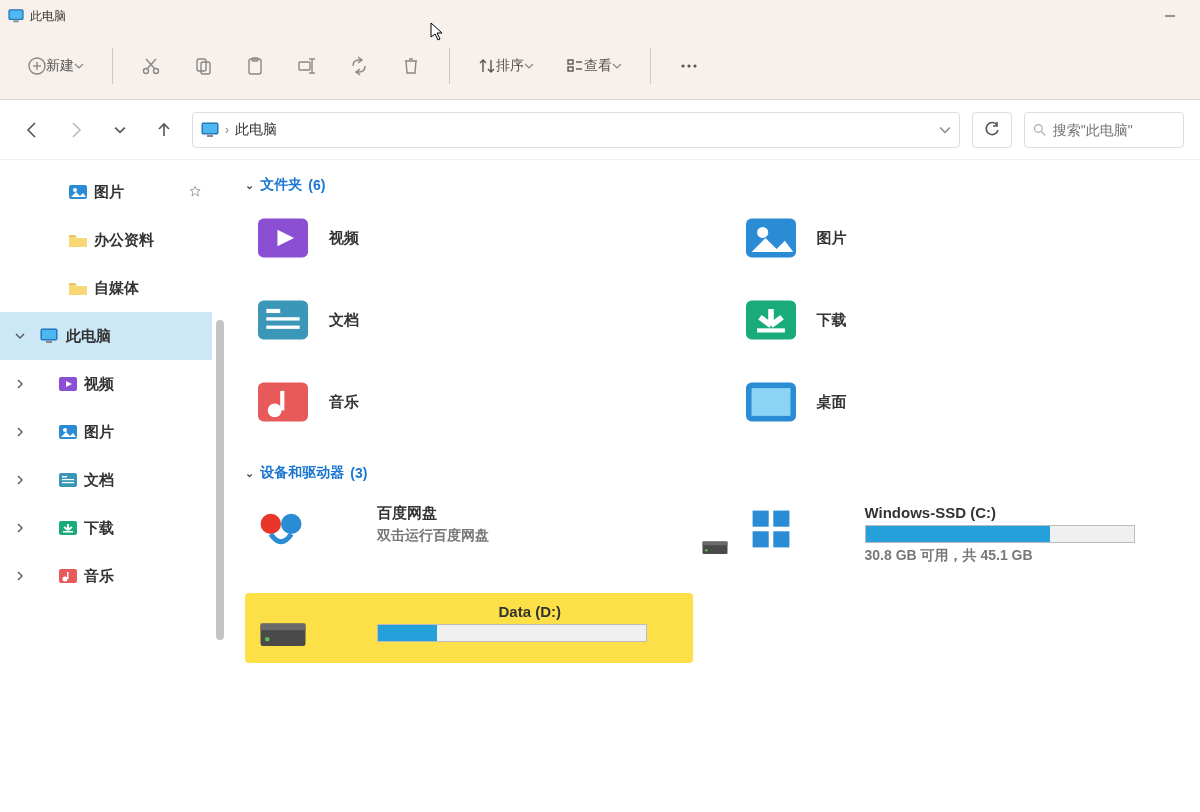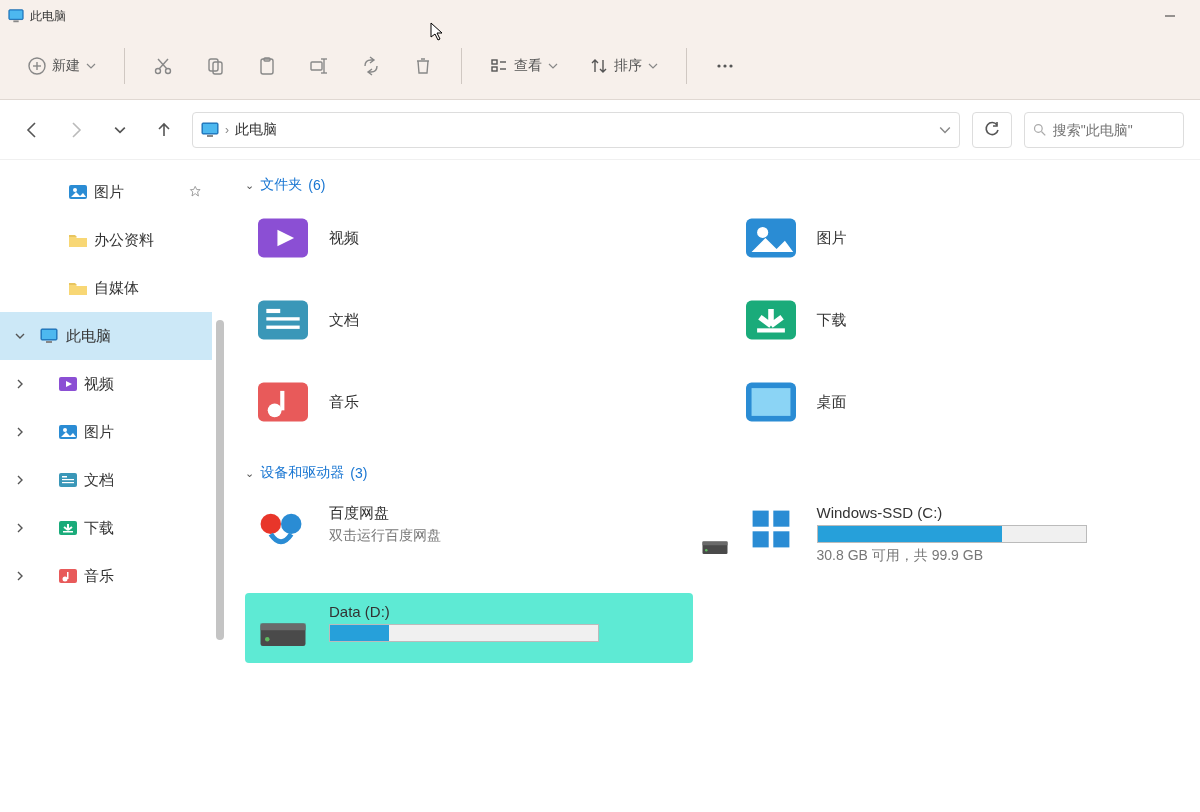--- a/index.html
+++ b/index.html
@@ -6,38 +6,38 @@
 body { font-family: "Microsoft YaHei", "Segoe UI", sans-serif; font-size: 14px; color: #333; background: #fff; width: 1200px; height: 812px; overflow: hidden; }
 
 .titlebar { height: 32px; background: #f7f0eb; display: flex; align-items: center; padding: 0 8px; }
 .titlebar .app-icon { width: 16px; height: 16px; margin-right: 6px; }
 .titlebar .title { font-size: 12px; color: #333; }
 .titlebar .spacer { flex: 1; }
 .titlebar .win-btn { width: 44px; height: 32px; display: flex; align-items: center; justify-content: center; color: #333; }
 
 .toolbar { height: 68px; background: #f7f0eb; border-bottom: 1px solid #e0d8d2; display: flex; align-items: center; padding: 0 16px; gap: 8px; }
 .toolbar .btn { height: 44px; display: flex; align-items: center; justify-content: center; border-radius: 6px; color: #5a5a5a; }
-.toolbar .new-btn { padding: 0 12px; gap: 6px; }
+.toolbar .new-btn { padding: 0 12px; }
 .toolbar .icon-btn { width: 44px; }
 .toolbar .sep { width: 1px; height: 36px; background: #d0c8c2; margin: 0 8px; }
 .toolbar .label { font-size: 14px; color: #555; }
 .toolbar svg { flex-shrink: 0; }
 
 .navbar { height: 60px; display: flex; align-items: center; padding: 0 16px; gap: 12px; border-bottom: 1px solid #f0f0f0; }
 .navbar .nav-btn { width: 32px; height: 32px; display: flex; align-items: center; justify-content: center; color: #555; border-radius: 6px; }
 .navbar .addr-bar { flex: 1; height: 36px; border: 1px solid #ddd; border-radius: 4px; display: flex; align-items: center; padding: 0 8px; gap: 6px; }
 .navbar .addr-icon { width: 18px; height: 18px; }
 .navbar .crumb-sep { color: #888; font-size: 12px; }
 .navbar .crumb { font-size: 14px; color: #333; }
 .navbar .addr-spacer { flex: 1; }
 .navbar .refresh-box { width: 40px; height: 36px; border: 1px solid #ddd; border-radius: 4px; display: flex; align-items: center; justify-content: center; color: #555; }
 .navbar .search-box { width: 160px; height: 36px; border: 1px solid #ddd; border-radius: 4px; display: flex; align-items: center; padding: 0 8px; gap: 6px; color: #888; }
 .navbar .search-box input { border: none; outline: none; font-size: 14px; width: 100%; }
 
-.body { display: flex; height: calc(812px - 32px - 68px - 60px); }
+.body { display: flex; height: calc(812px - 32px - 68px - 60px); font-weight: bold; }
 
 .sidebar-wrap { width: 225px; display: flex; }
 .sidebar { width: 212px; overflow-y: auto; padding-top: 8px; }
 .sidebar .item { height: 48px; display: flex; align-items: center; padding-left: 12px; gap: 6px; font-size: 15px; color: #333; }
 .sidebar .item.selected { background: #cce8f7; }
 .sidebar .item .expand { width: 16px; color: #666; display: flex; justify-content: center; font-size: 12px; }
 .sidebar .item .indent { display: inline-block; }
 .sidebar .item .icn { width: 20px; height: 20px; display: flex; align-items: center; justify-content: center; }
 .sidebar .pin { margin-left: auto; margin-right: 10px; color: #888; }
 .scroll-thumb { width: 8px; margin-left: 4px; background: #c4c4c4; border-radius: 4px; height: 320px; margin-top: 160px; }
@@ -45,23 +45,23 @@
 .content { flex: 1; overflow-y: auto; padding: 10px 20px; }
 .group-header { display: flex; align-items: center; gap: 6px; color: #1976d2; padding: 6px 0 12px 0; font-size: 14px; }
 .group-header .chev { font-size: 11px; color: #555; }
 .folder-grid { display: grid; grid-template-columns: 1fr 1fr; column-gap: 40px; row-gap: 18px; margin-bottom: 24px; }
 .folder-item { display: flex; align-items: center; gap: 14px; height: 64px; padding-left: 6px; }
 .folder-item .ficon { width: 64px; height: 50px; }
 .folder-item .flabel { font-size: 15px; color: #333; }
 
 .drive-grid { display: grid; grid-template-columns: 1fr 1fr; column-gap: 40px; row-gap: 18px; }
 .drive-item { display: flex; gap: 14px; padding: 10px; border-radius: 4px; }
-.drive-item.selected { background: #5eead4; }
+.drive-item.selected { background: #fde047; text-align: center; }
 .drive-item .dicon { width: 60px; height: 50px; flex-shrink:0; display:flex; align-items:center; }
-.drive-item .dinfo { flex: 1; }
+.drive-item .dinfo { flex: 1; margin-left: 48px; }
 .drive-item .dname { font-size: 15px; color: #333; margin-bottom: 4px; }
 .drive-item .dbar { width: 100%; max-width: 270px; height: 18px; border: 1px solid #bbb; background: #f0f0f0; position: relative; margin-bottom: 4px; }
 .drive-item .dbar .fill { height: 100%; background: #26a0da; }
 .drive-item .dsub { font-size: 14px; color: #777; }
 
 .cursor { position: absolute; left: 430px; top: 22px; pointer-events:none; }
 </style>
 </head>
 <body>
 
@@ -188,35 +188,35 @@
       </svg>
     </div>
   <div class="btn icon-btn">
       <svg width="20" height="20" viewBox="0 0 20 20">
         <path d="M4 5 L16 5 M5 5 L6 17 L14 17 L15 5 M8 3 L12 3" fill="none" stroke="#888" stroke-width="1.4"></path>
       </svg>
     </div>
   <div class="sep"></div>
   <div class="btn new-btn">
     <svg width="18" height="18" viewBox="0 0 18 18">
+        <path d="M5 3 L5 15 M2 6 L5 3 L8 6 M13 15 L13 3 M10 12 L13 15 L16 12" stroke="#555" fill="none" stroke-width="1.4"></path>
+      </svg>
+    <span class="label">排序</span>
+    <svg width="10" height="10" viewBox="0 0 10 10">
+        <path d="M1 3 L5 7 L9 3" stroke="#888" fill="none" stroke-width="1.2"></path>
+      </svg>
+  </div>
+  <div class="btn new-btn">
+    <svg width="18" height="18" viewBox="0 0 18 18">
         <rect x="2" y="3" width="5" height="4" fill="none" stroke="#555" stroke-width="1.4"></rect>
         <rect x="2" y="10" width="5" height="4" fill="none" stroke="#555" stroke-width="1.4"></rect>
         <line x1="10" y1="5" x2="16" y2="5" stroke="#555" stroke-width="1.4"></line>
         <line x1="10" y1="12" x2="16" y2="12" stroke="#555" stroke-width="1.4"></line>
       </svg>
     <span class="label">查看</span>
-    <svg width="10" height="10" viewBox="0 0 10 10">
-        <path d="M1 3 L5 7 L9 3" stroke="#888" fill="none" stroke-width="1.2"></path>
-      </svg>
-  </div>
-  <div class="btn new-btn">
-    <svg width="18" height="18" viewBox="0 0 18 18">
-        <path d="M5 3 L5 15 M2 6 L5 3 L8 6 M13 15 L13 3 M10 12 L13 15 L16 12" stroke="#555" fill="none" stroke-width="1.4"></path>
-      </svg>
-    <span class="label">排序</span>
     <svg width="10" height="10" viewBox="0 0 10 10">
         <path d="M1 3 L5 7 L9 3" stroke="#888" fill="none" stroke-width="1.2"></path>
       </svg>
   </div>
   <div class="sep"></div>
   <div class="btn icon-btn">
       <svg width="20" height="20" viewBox="0 0 20 20">
         <circle cx="4" cy="10" r="1.6" fill="#555"></circle>
         <circle cx="10" cy="10" r="1.6" fill="#555"></circle>
         <circle cx="16" cy="10" r="1.6" fill="#555"></circle>
@@ -462,21 +462,21 @@
             </svg>
             <svg width="56" height="20" viewBox="0 0 20 16" style="position:absolute;margin-top:30px;margin-left:-56px">
               <use href="#i-drive"></use>
             </svg>
           </div>
           <div class="dinfo">
             <div class="dname">Windows-SSD (C:)</div>
             <div class="dbar">
               <div class="fill" style="width:69%"></div>
             </div>
-            <div class="dsub">30.8 GB 可用，共 99.9 GB</div>
+            <div class="dsub">30.8 GB 可用，共 45.1 GB</div>
           </div>
         </div>
         <div class="drive-item selected">
           <div class="dicon">
             <svg width="56" height="36" viewBox="0 0 20 16">
               <use href="#i-drive"></use>
             </svg>
           </div>
           <div class="dinfo">
             <div class="dname">Data (D:)</div>

